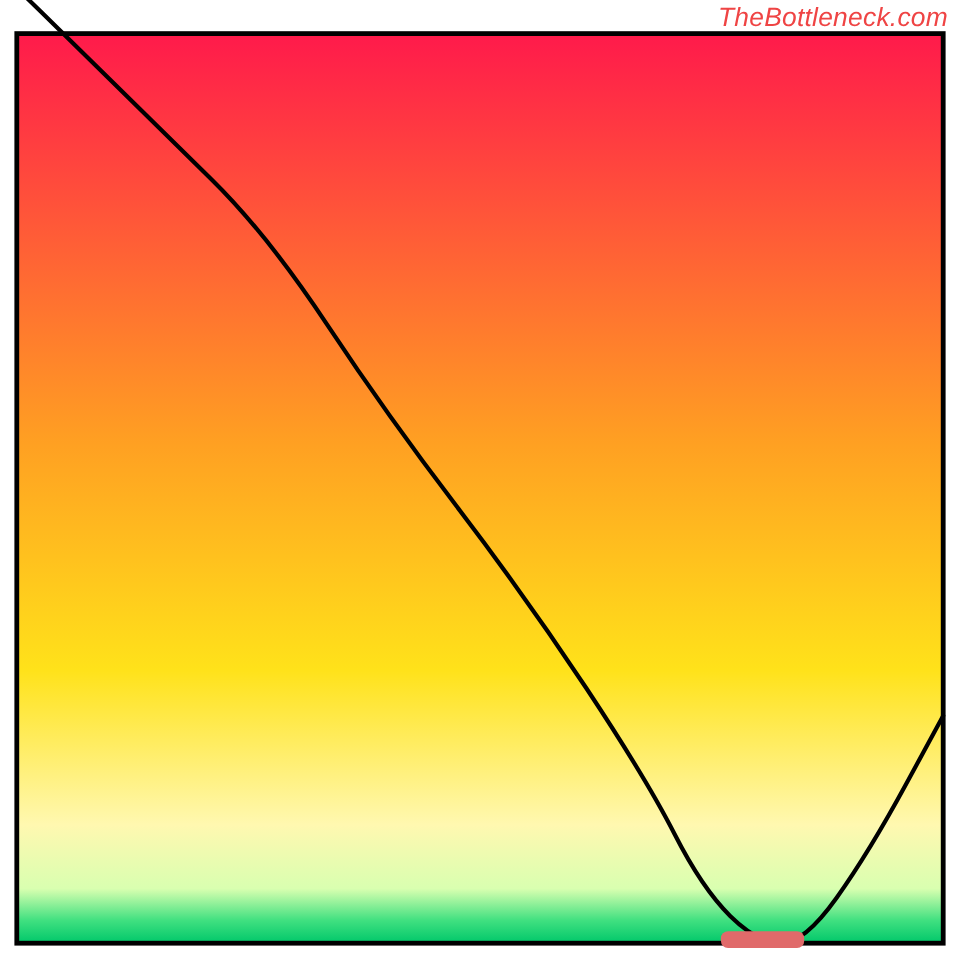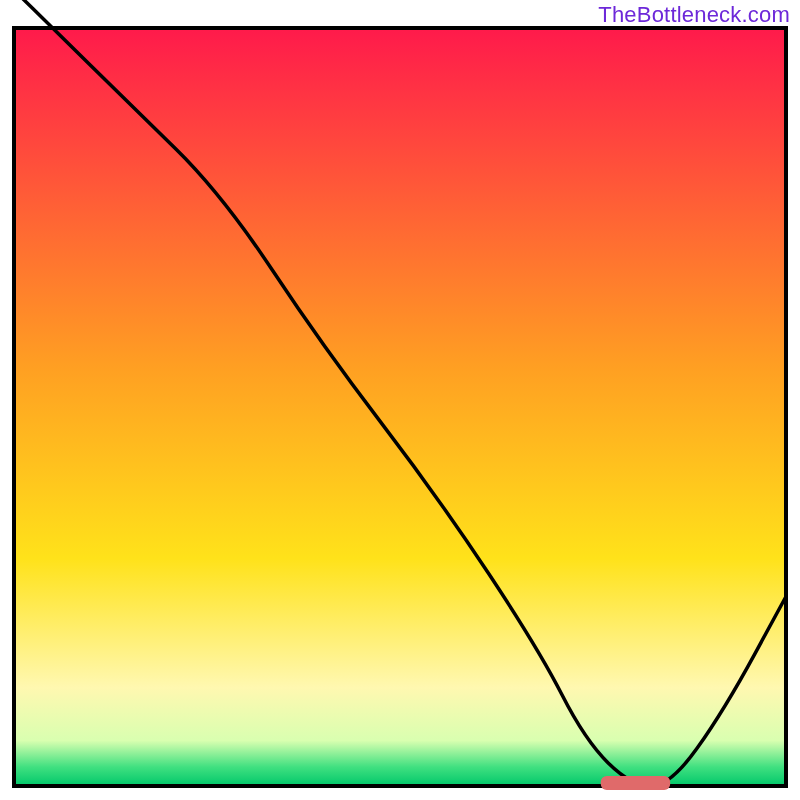--- a/index.html
+++ b/index.html
@@ -14,23 +14,24 @@
   .container {
     position: relative;
     width: 800px;
     height: 800px;
   }
   .watermark {
     position: absolute;
     top: 2px;
     right: 10px;
     font-size: 22px;
-    color: #6d28d9;
+    color: #ef4444;
     font-weight: 500;
     letter-spacing: 0.2px;
+    font-style: italic;
   }
   svg {
     display: block;
   }
 </style>
 </head>
 <body>
 <div class="container">
 
 <svg width="800" height="800" viewBox="0 0 800 800">

